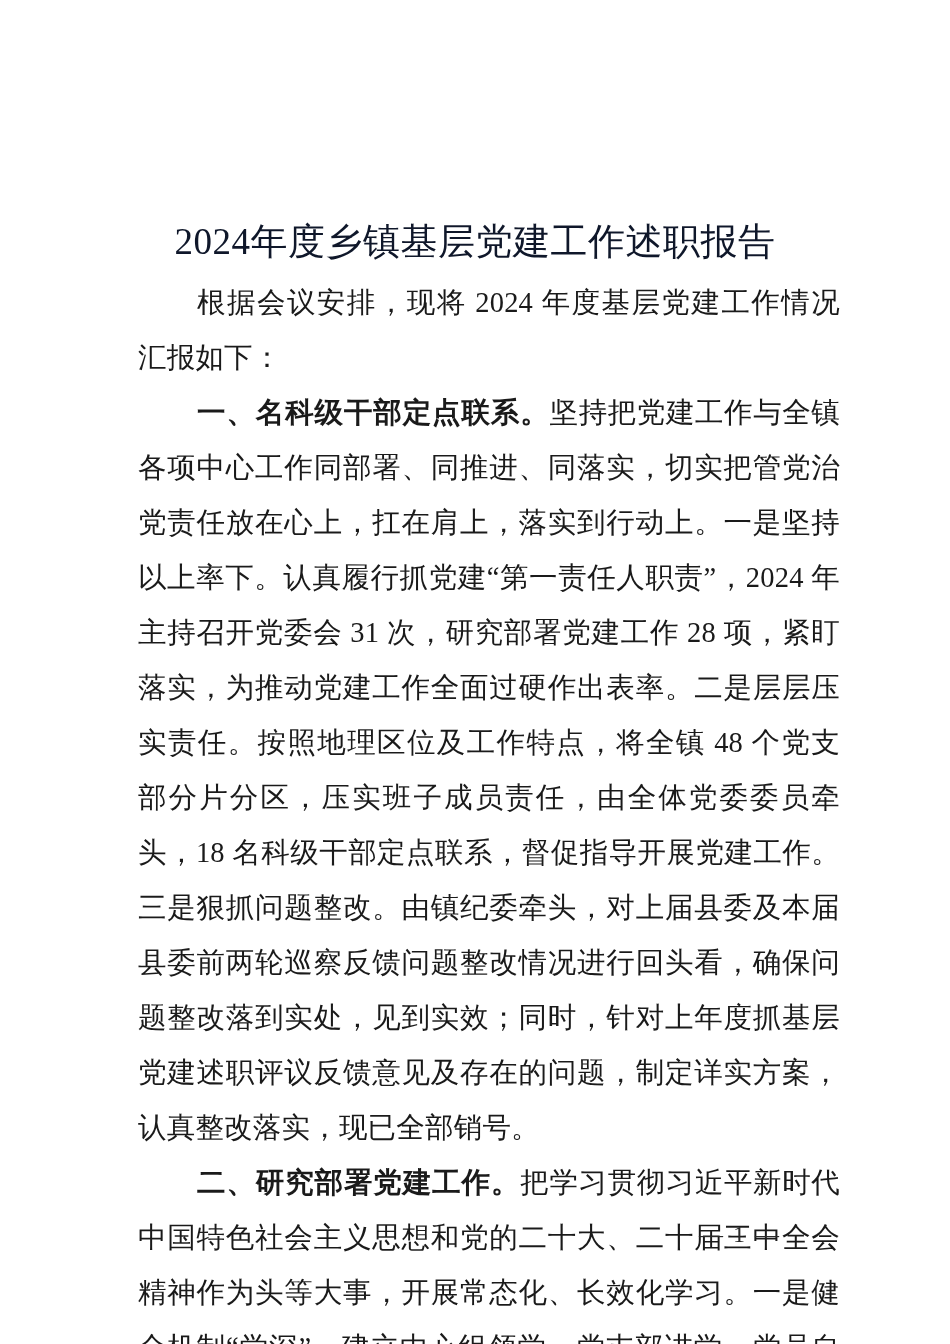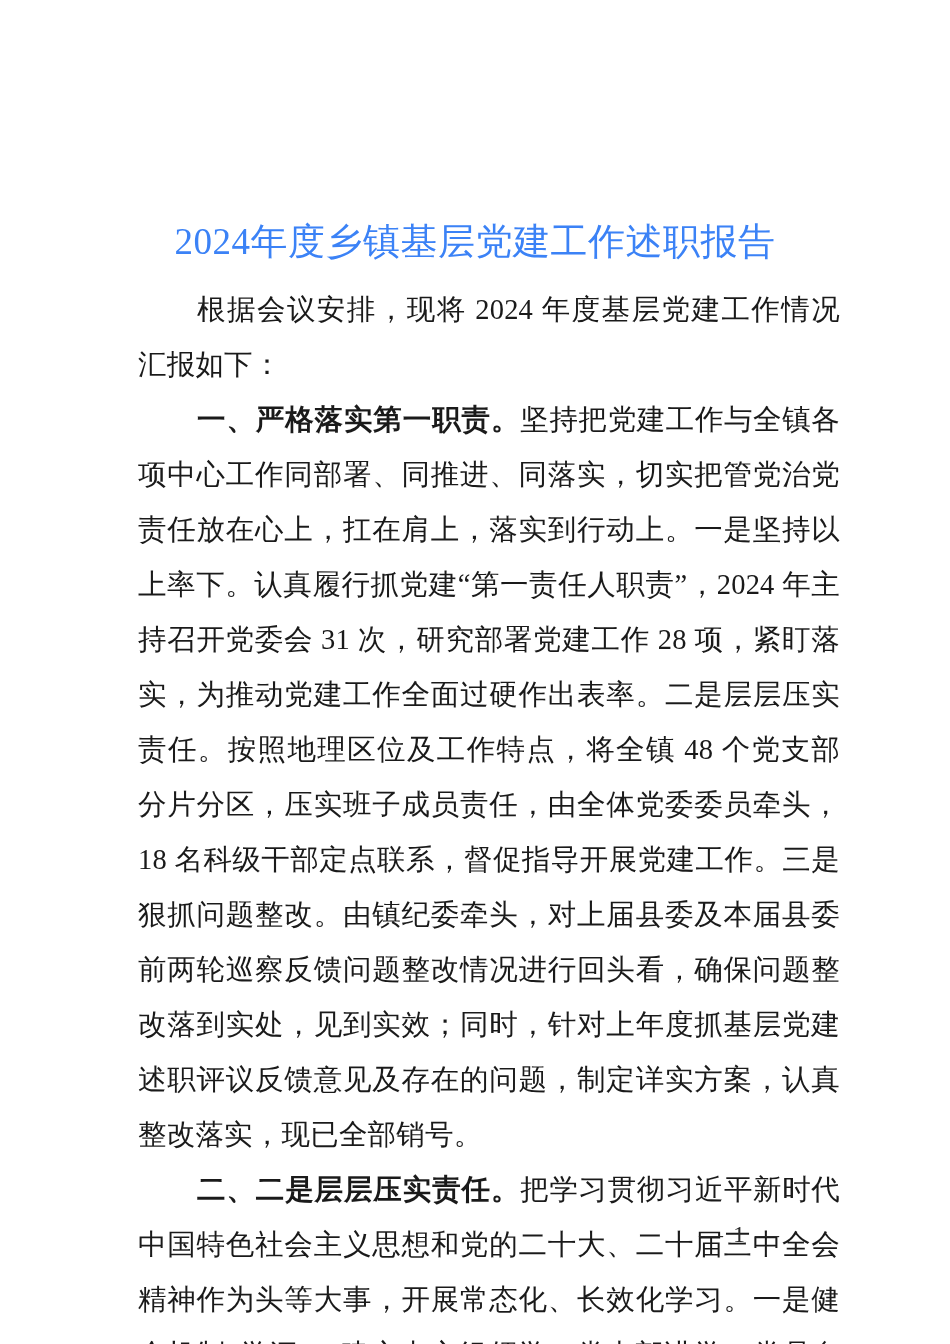--- a/index.html
+++ b/index.html
@@ -26,22 +26,22 @@
     top: 214px;
     width: 730px;
   }
   .doc-title {
     font-family: "Liberation Serif", "DejaVu Serif", serif;
     font-size: 37px;
     font-weight: 400;
     line-height: 56px;
     text-align: center;
     letter-spacing: 0.5px;
-    color: #3b82f6;
-    margin: 0 0 12px 0;
+    color: #0f172a;
+    margin: 0 0 5px 0;
     white-space: nowrap;
   }
   .para {
     font-family: "Liberation Serif", "DejaVu Serif", serif;
     font-size: 28.5px;
     line-height: 55px;
     text-align: justify;
     text-align-last: left;
     text-justify: inter-character;
     margin: 0;
@@ -85,25 +85,25 @@
 
   <div class="content">
 
     <h1 class="doc-title">2024年度乡镇基层党建工作述职报告</h1>
 
     <p class="para indent">
       <span>根据会议安排，现将 2024 年度基层党建工作情况汇报如下：</span>
     </p>
 
     <p class="para indent">
-      <span class="lead-in">一、严格落实第一职责。</span><span>坚持把党建工作与全镇各项中心工作同部署、同推进、同落实，切实把管党治党责任放在心上，扛在肩上，落实到行动上。一是坚持以上率下。认真履行抓党建“第一责任人职责”，2024 年主持召开党委会 31 次，研究部署党建工作 28 项，紧盯落实，为推动党建工作全面过硬作出表率。二是层层压实责任。按照地理区位及工作特点，将全镇 48 个党支部分片分区，压实班子成员责任，由全体党委委员牵头，18 名科级干部定点联系，督促指导开展党建工作。三是狠抓问题整改。由镇纪委牵头，对上届县委及本届县委前两轮巡察反馈问题整改情况进行回头看，确保问题整改落到实处，见到实效；同时，针对上年度抓基层党建述职评议反馈意见及存在的问题，制定详实方案，认真整改落实，现已全部销号。</span>
+      <span class="lead-in">一、名科级干部定点联系。</span><span>坚持把党建工作与全镇各项中心工作同部署、同推进、同落实，切实把管党治党责任放在心上，扛在肩上，落实到行动上。一是坚持以上率下。认真履行抓党建“第一责任人职责”，2024 年主持召开党委会 31 次，研究部署党建工作 28 项，紧盯落实，为推动党建工作全面过硬作出表率。二是层层压实责任。按照地理区位及工作特点，将全镇 48 个党支部分片分区，压实班子成员责任，由全体党委委员牵头，18 名科级干部定点联系，督促指导开展党建工作。三是狠抓问题整改。由镇纪委牵头，对上届县委及本届县委前两轮巡察反馈问题整改情况进行回头看，确保问题整改落到实处，见到实效；同时，针对上年度抓基层党建述职评议反馈意见及存在的问题，制定详实方案，认真整改落实，现已全部销号。</span>
     </p>
 
     <p class="para indent">
-      <span class="lead-in">二、二是层层压实责任。</span><span>把学习贯彻习近平新时代中国特色社会主义思想和党的二十大、二十届三中全会精神作为头等大事，开展常态化、长效化学习。一是健全机制“学深”。建立中心组领学、党支部讲学、党员自学的联动学习机制。全年开展理论学习中心组专题研讨 12 次，到各支部讲党课 5 次，及时将总书记的最新讲话精神传达到每位党员，深刻感悟思想伟</span>
+      <span class="lead-in">二、研究部署党建工作。</span><span>把学习贯彻习近平新时代中国特色社会主义思想和党的二十大、二十届三中全会精神作为头等大事，开展常态化、长效化学习。一是健全机制“学深”。建立中心组领学、党支部讲学、党员自学的联动学习机制。全年开展理论学习中心组专题研讨 12 次，到各支部讲党课 5 次，及时将总书记的最新讲话精神传达到每位党员，深刻感悟思想伟</span>
     </p>
 
   </div>
 
   <div class="page-footer">
     <span class="pf-inner">— 1 —</span>
   </div>
 
 </div>
 

